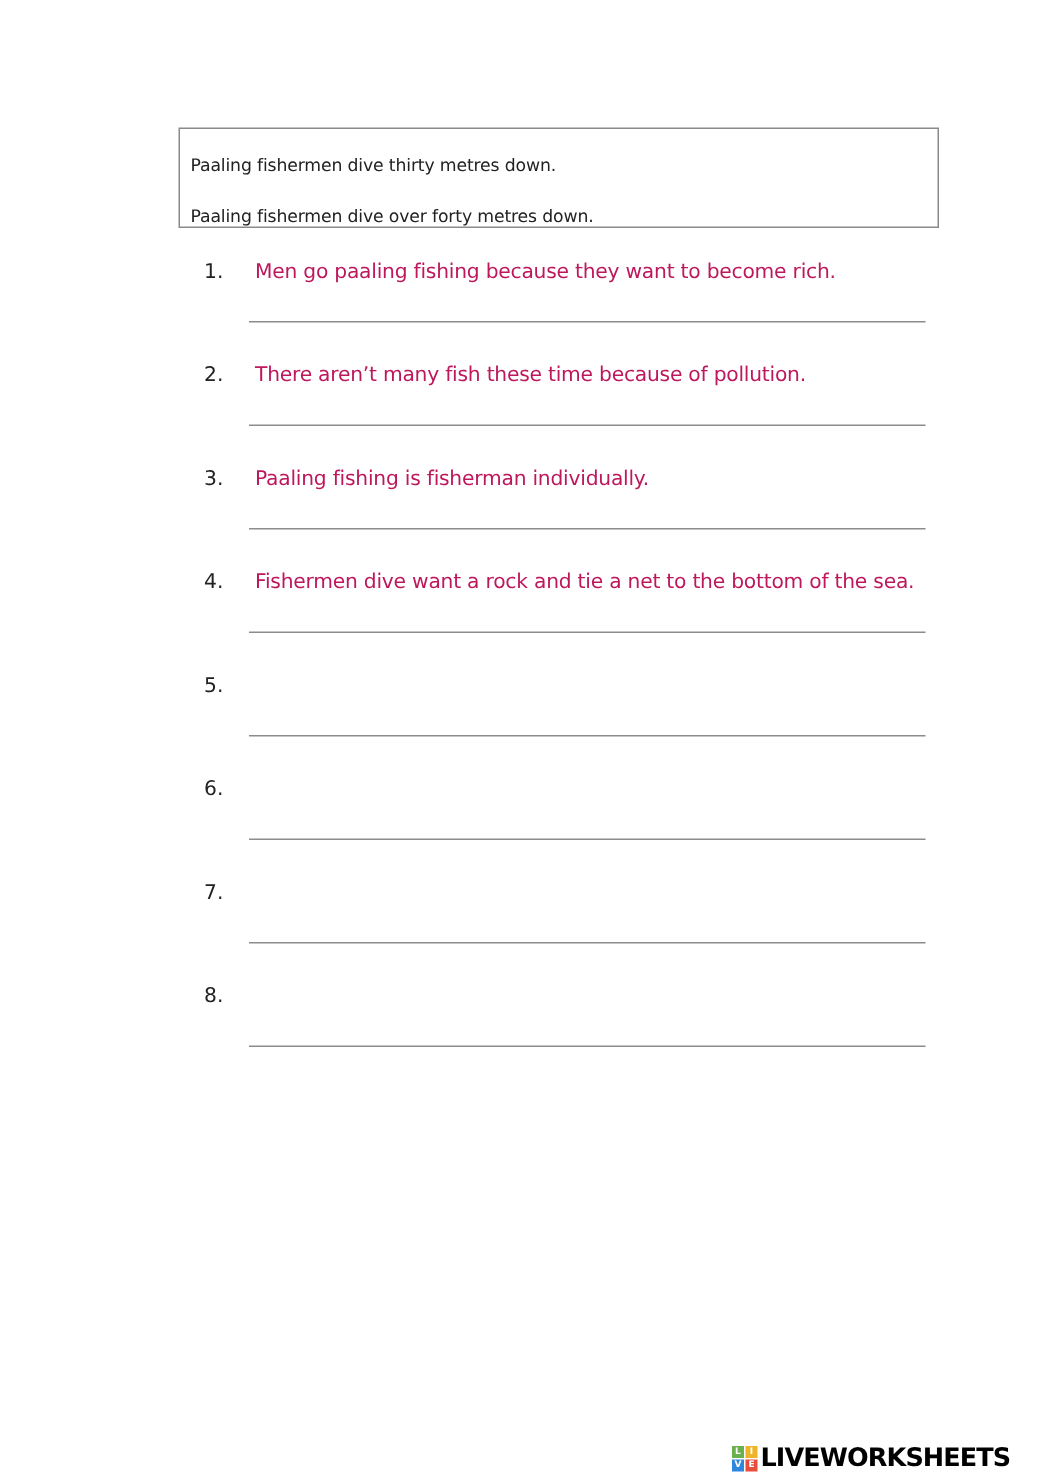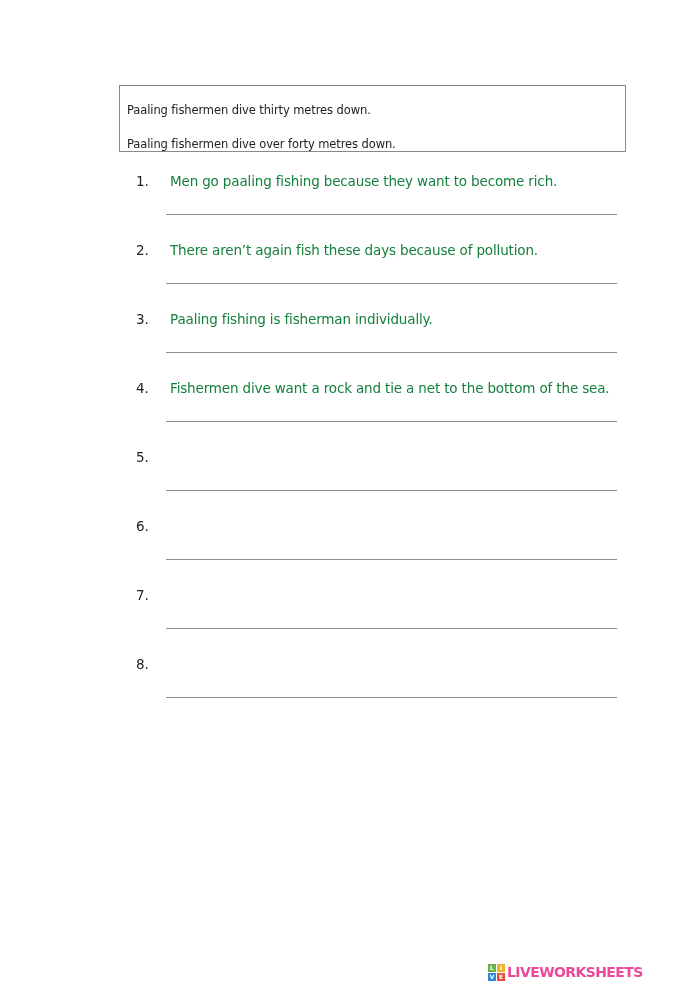--- a/index.html
+++ b/index.html
@@ -16,56 +16,56 @@
   }
   .info-line.l1 { top: 17px; }
   .info-line.l2 { top: 51px; }
   .q {
     position: absolute; left: 0; width: 700px; height: 69px;
   }
   .q-num {
     position: absolute; left: 136px; top: 0; font-size: 13.5px; color: #222;
   }
   .q-text {
-    position: absolute; left: 170px; top: 0; font-size: 13.5px; color: #15803d; white-space: nowrap; letter-spacing: -0.15px;
+    position: absolute; left: 170px; top: 0; font-size: 13.5px; color: #be185d; white-space: nowrap; letter-spacing: -0.15px;
   }
   .answer-line {
     position: absolute; left: 166px; top: 41px; width: 451px; height: 0;
     border-top: 1.3px solid #8c8c8c;
   }
   .logo {
     position: absolute; left: 488px; top: 962px; height: 20px; display: flex; align-items: center;
   }
   .logo-mark {
     display: grid; grid-template-columns: 8px 8px; grid-template-rows: 8px 8px; gap: 1px; margin-right: 2px;
   }
   .logo-mark span {
     font-size: 6px; font-weight: bold; color: #fff; display: flex; align-items: center; justify-content: center;
     font-family: "DejaVu Sans", sans-serif; line-height: 1;
   }
   .logo-text {
-    font-family: "DejaVu Sans", sans-serif; font-weight: bold; font-size: 14px; color: #ec4899; letter-spacing: -0.6px;
+    font-family: "DejaVu Sans", sans-serif; font-weight: bold; font-size: 17px; color: #000000; letter-spacing: -0.6px;
   }
 </style>
 </head>
 <body>
 
 <div class="info-box">
   <div class="info-line l2">Paaling fishermen dive over forty metres down.</div>
   <div class="info-line l1">Paaling fishermen dive thirty metres down.</div>
 </div>
 
 <div class="q" style="top:173px;">
   <span class="q-num">1.</span>
   <span class="q-text">Men go paaling fishing because they want to become rich.</span>
   <div class="answer-line"></div>
 </div>
 <div class="q" style="top:242px;">
   <span class="q-num">2.</span>
-  <span class="q-text">There aren’t again fish these days because of pollution.</span>
+  <span class="q-text">There aren’t many fish these time because of pollution.</span>
   <div class="answer-line"></div>
 </div>
 <div class="q" style="top:311px;">
   <span class="q-num">3.</span>
   <span class="q-text">Paaling fishing is fisherman individually.</span>
   <div class="answer-line"></div>
 </div>
 <div class="q" style="top:380px;">
   <span class="q-num">4.</span>
   <span class="q-text">Fishermen dive want a rock and tie a net to the bottom of the sea.</span>

